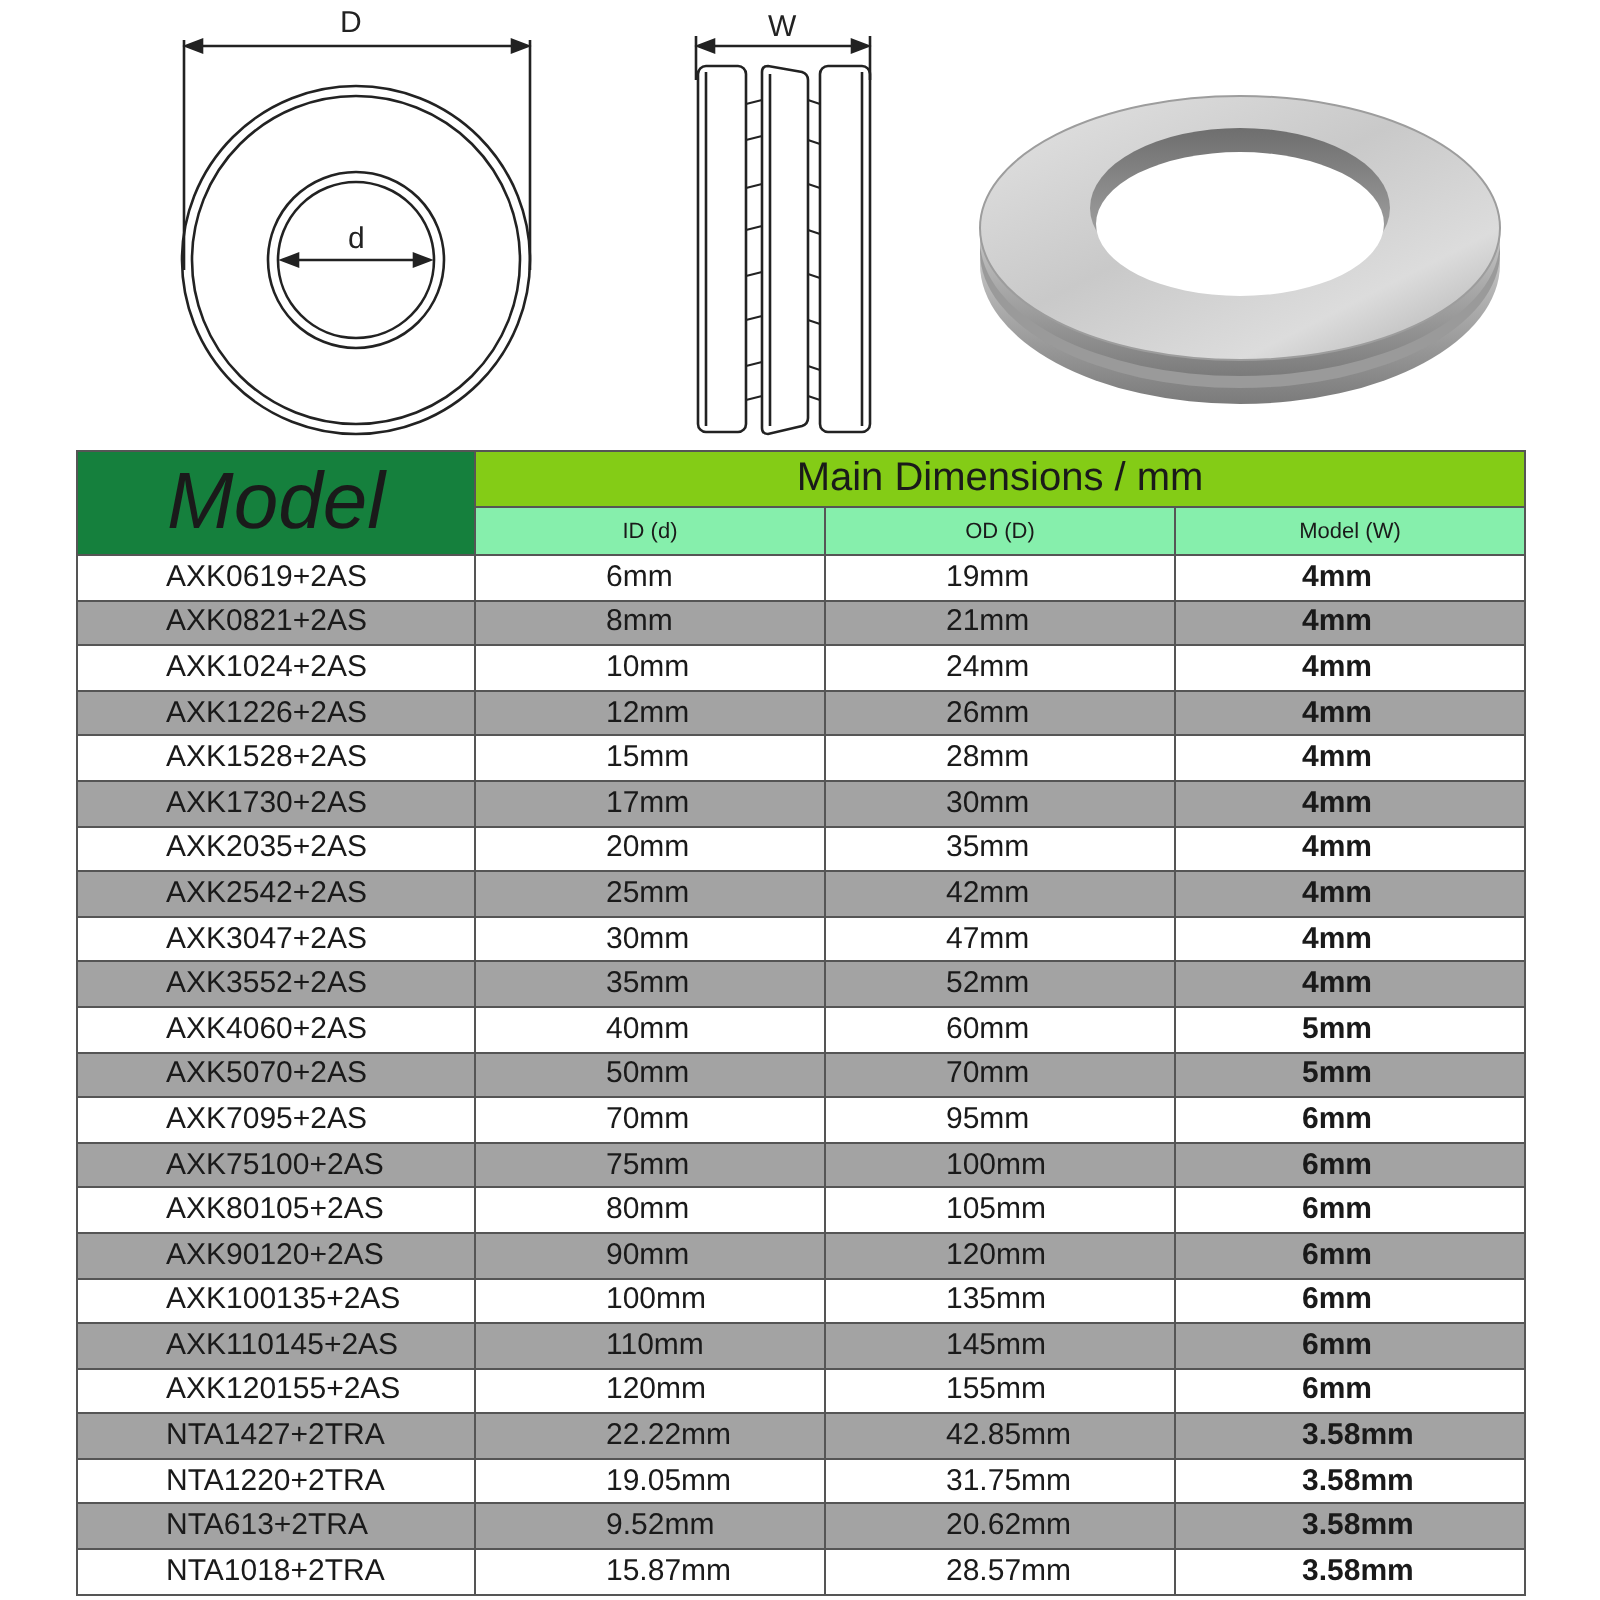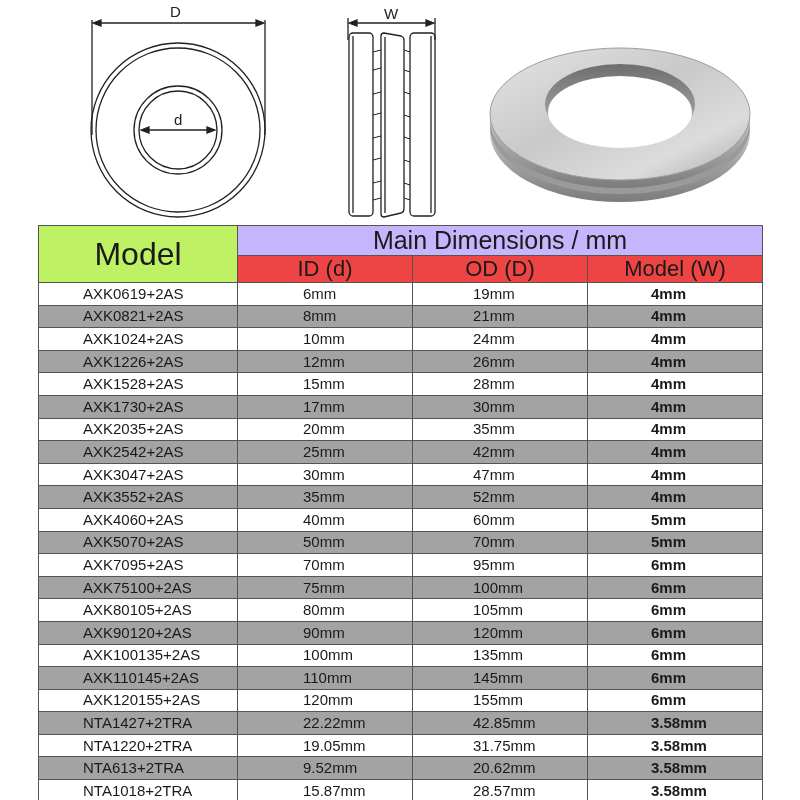--- a/index.html
+++ b/index.html
@@ -4,23 +4,23 @@
 <style>
   html, body { margin:0; padding:0; background:#ffffff; }
   body { width:800px; height:800px; position:relative; overflow:hidden;
          font-family:"Liberation Sans", sans-serif; color:#1a1a1a; }
   .diagram { position:absolute; left:0; top:0; }
   .dim-label { position:absolute; font-size:15px; color:#222; }
   table.spec { position:absolute; left:38px; top:225px; width:724px;
                border-collapse:collapse; table-layout:fixed; }
   table.spec td, table.spec th { border:1px solid #555; text-align:center;
                padding:0; font-weight:normal; white-space:nowrap; }
-  .hdr-main { height:27px; background:#c4b5fd; font-size:25px; }
-  .hdr-model { background:#bef264; font-size:32px; }
-  .hdr-sub { height:23px; background:#ef4444; font-size:22px; }
+  .hdr-main { height:27px; background:#84cc16; font-size:20px; }
+  .hdr-model { background:#15803d; font-size:40px;font-style:italic; }
+  .hdr-sub { height:23px; background:#86efac; font-size:11px; }
   tr.row td { height:21.6px; font-size:15px; line-height:20px; }
   tr.row.shade td { background:#a3a3a3; }
   tr.row td.model { text-align:left; padding-left:44px;margin-left:18px; }
   tr.row td.idc { text-align:left; padding-left:65px; }
   tr.row td.odc { text-align:left; padding-left:60px;margin-left:32px; }
   tr.row td.wc { text-align:left; padding-left:63px;font-weight:bold; }
 </style>
 </head>
 <body>
 

